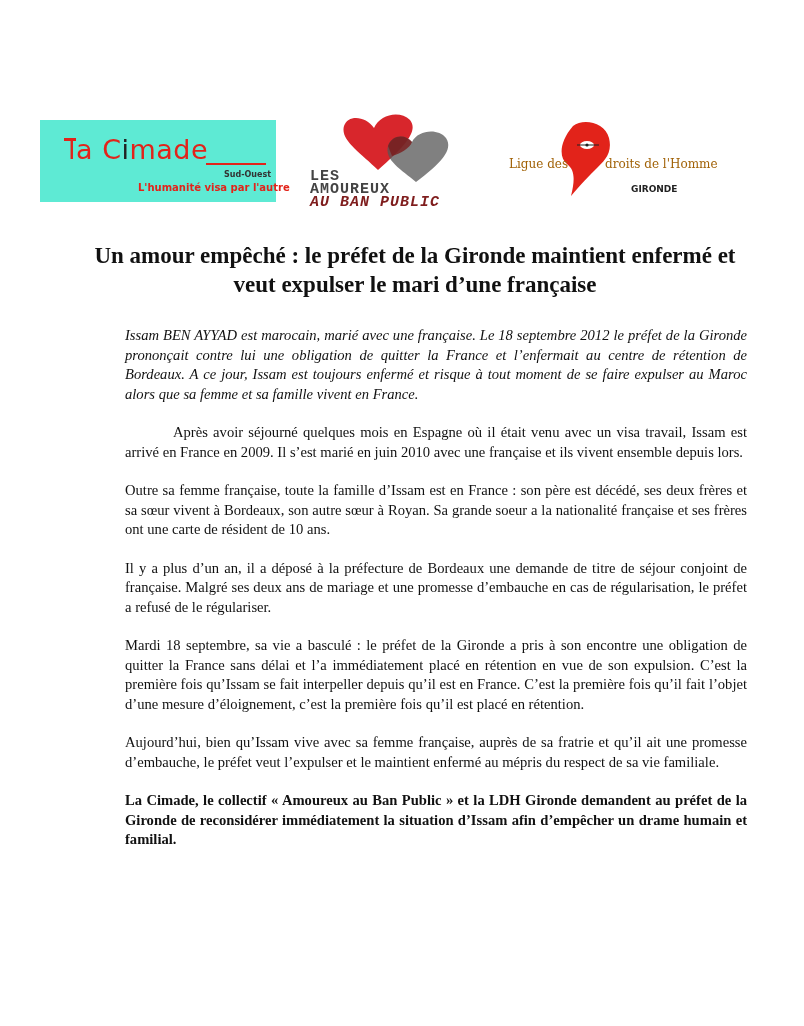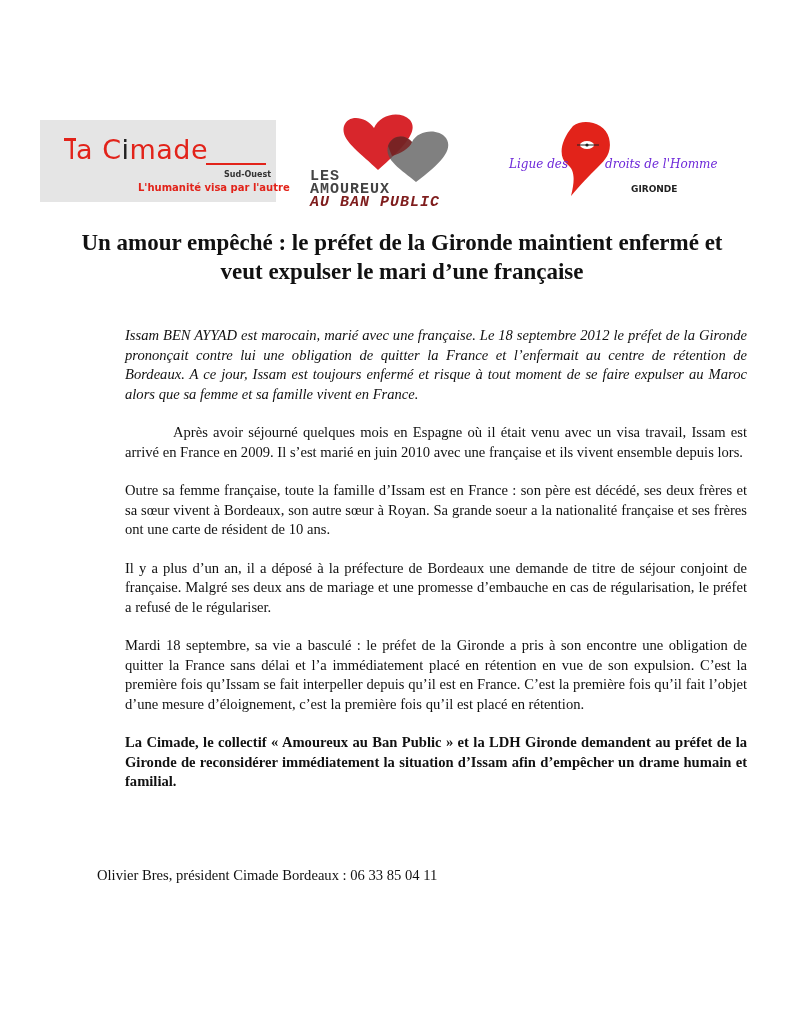--- a/index.html
+++ b/index.html
@@ -3,21 +3,21 @@
 <meta charset="utf-8">
 <style>
   html, body { margin: 0; padding: 0; background: #ffffff; }
   body { width: 804px; height: 1026px; position: relative; overflow: hidden;
          font-family: "Liberation Serif", "DejaVu Serif", serif; color: #111; }
 
   .logos { position: absolute; top: 112px; left: 0; width: 804px; height: 100px; }
 
   
   .cimade { position: absolute; left: 40px; top: 8px; width: 236px; height: 82px;
-            background: #e5e5e5; }
+            background: #5eead4; }
   .cimade .word { position: absolute; left: 28px; top: 14px; font-family: "DejaVu Sans", sans-serif;
                   font-size: 27px; color: #e2231a; letter-spacing: 0.5px; white-space: nowrap; }
   .cimade .word .dark { color: #222; }
   .cimade .hook { position: absolute; left: 24px; top: 18px; width: 12px; height: 3px; background: #e2231a; }
   .cimade .underline { position: absolute; left: 166px; top: 43px; width: 60px; height: 2px; background: #e2231a; }
   .cimade .sub { position: absolute; left: 184px; top: 50px; font-family: "DejaVu Sans", sans-serif;
                  font-size: 8px; font-weight: bold; color: #333; }
   .cimade .tag { position: absolute; left: 98px; top: 62px; font-family: "DejaVu Sans", sans-serif;
                  font-size: 10px; font-weight: bold; color: #e2231a; white-space: nowrap; }
 
@@ -26,29 +26,29 @@
   .amoureux svg { position: absolute; left: 0; top: 0; }
   .amoureux .l { position: absolute; left: 10px; font-family: "Liberation Mono", "DejaVu Sans Mono", monospace;
                  font-size: 15px; font-weight: bold; letter-spacing: 1px; line-height: 14px; white-space: nowrap; }
   .amoureux .l1 { top: 58px; color: #444; }
   .amoureux .l2 { top: 71px; color: #444; }
   .amoureux .l3 { top: 84px; color: #7f1d1d; font-style: italic; }
 
   
   .ldh { position: absolute; left: 505px; top: 0; width: 210px; height: 100px; }
   .ldh svg { position: absolute; left: 48px; top: 8px; }
-  .ldh .script { position: absolute; top: 45px; font-family: "DejaVu Serif", serif; font-style: italic;
-                 font-size: 12px; color: #6d28d9; white-space: nowrap; }
+  .ldh .script { position: absolute; top: 45px; font-family: "DejaVu Serif", serif; 
+                 font-size: 12px; color: #a16207; white-space: nowrap; }
   .ldh .s1 { left: 4px; }
   .ldh .s2 { left: 100px; }
   .ldh .gironde { position: absolute; left: 126px; top: 72px; font-family: "DejaVu Sans", sans-serif;
                   font-size: 9px; font-weight: bold; color: #222; }
 
   .title { position: absolute; left: 80px; top: 228px; width: 644px; text-align: center;
-           font-weight: bold; font-size: 23px; line-height: 29px; margin: 0; }
+           font-weight: bold; font-size: 23px; line-height: 29px; margin: 13px; }
 
   .doc-body { position: absolute; left: 97px; top: 326px; width: 622px; font-size: 14.6px; line-height: 19.5px; margin-left: 28px; }
   .doc-body p { margin: 0 0 19px 0; text-align: justify; }
   .doc-body p.intro { font-style: italic; }
   .doc-body p.indent { text-indent: 48px; }
   .doc-body p.strong { font-weight: bold; }
 
   .contacts { position: absolute; left: 97px; top: 866px; width: 622px; font-size: 14.6px; line-height: 19.5px; }
   .contacts div { white-space: nowrap; }
   .contacts .heading u { text-decoration: underline; }
@@ -91,18 +91,18 @@
 </div>
 
 <h1 class="title">Un amour empêché : le préfet de la Gironde maintient enfermé et veut expulser le mari d’une française</h1>
 
 <div class="doc-body">
   <p class="intro">Issam BEN AYYAD est marocain, marié avec une française. Le 18 septembre 2012 le préfet de la Gironde prononçait contre lui une obligation de quitter la France et l’enfermait au centre de rétention de Bordeaux. A ce jour, Issam est toujours enfermé et risque à tout moment de se faire expulser au Maroc alors que sa femme et sa famille vivent en France.</p>
   <p class="indent">Après avoir séjourné quelques mois en Espagne où il était venu avec un visa travail, Issam est arrivé en France en 2009. Il s’est marié en juin 2010 avec une française et ils vivent ensemble depuis lors.</p>
   <p>Outre sa femme française, toute la famille d’Issam est en France : son père est décédé, ses deux frères et sa sœur vivent à Bordeaux, son autre sœur à Royan. Sa grande soeur a la nationalité française et ses frères ont une carte de résident de 10 ans.</p>
   <p>Il y a plus d’un an, il a déposé à la préfecture de Bordeaux une demande de titre de séjour conjoint de française. Malgré ses deux ans de mariage et une promesse d’embauche en cas de régularisation, le préfet a refusé de le régulariser.</p>
   <p>Mardi 18 septembre, sa vie a basculé : le préfet de la Gironde a pris à son encontre une obligation de quitter la France sans délai et l’a immédiatement placé en rétention en vue de son expulsion.  C’est la première fois qu’Issam se fait interpeller depuis qu’il est en France. C’est la première fois qu’il fait l’objet d’une mesure d’éloignement, c’est la première fois qu’il est placé en rétention.</p>
+  <p>Aujourd’hui, bien qu’Issam vive avec sa femme française, auprès de sa fratrie et qu’il ait une promesse d’embauche, le préfet veut l’expulser et le maintient enfermé au mépris du respect de sa vie familiale.</p>
   <p class="strong">La Cimade, le collectif « Amoureux au Ban Public » et la LDH Gironde demandent au préfet de la Gironde de reconsidérer immédiatement la situation d’Issam afin d’empêcher un drame humain et familial.</p>
 </div>
 
 <div class="contacts">
-  <div>Olivier Bres, président Cimade Bordeaux : 06 33 85 04 11</div>
 </div>
 
 </body></html>

